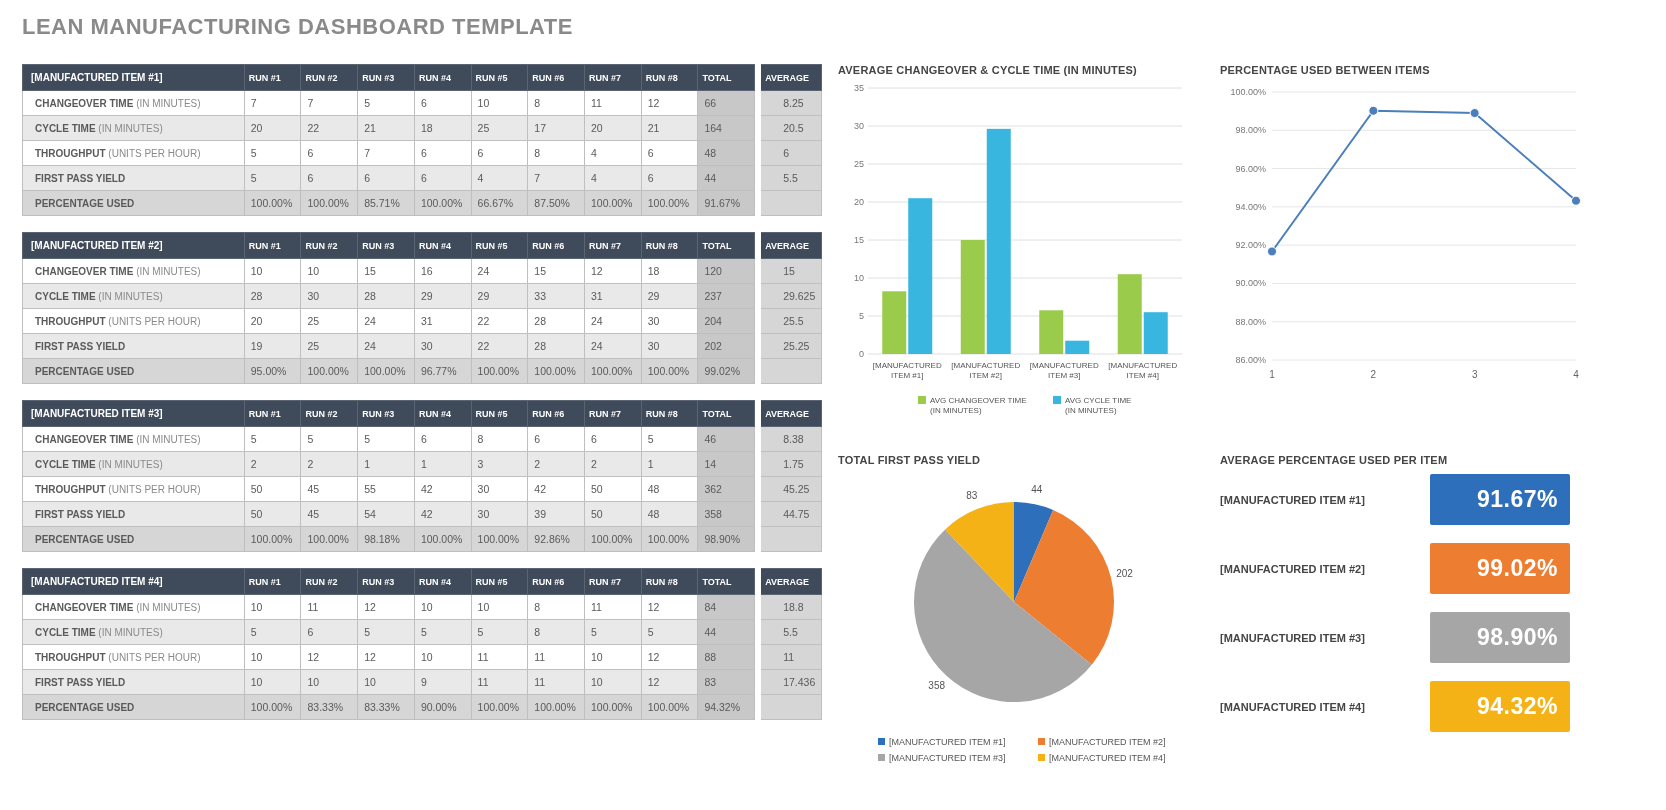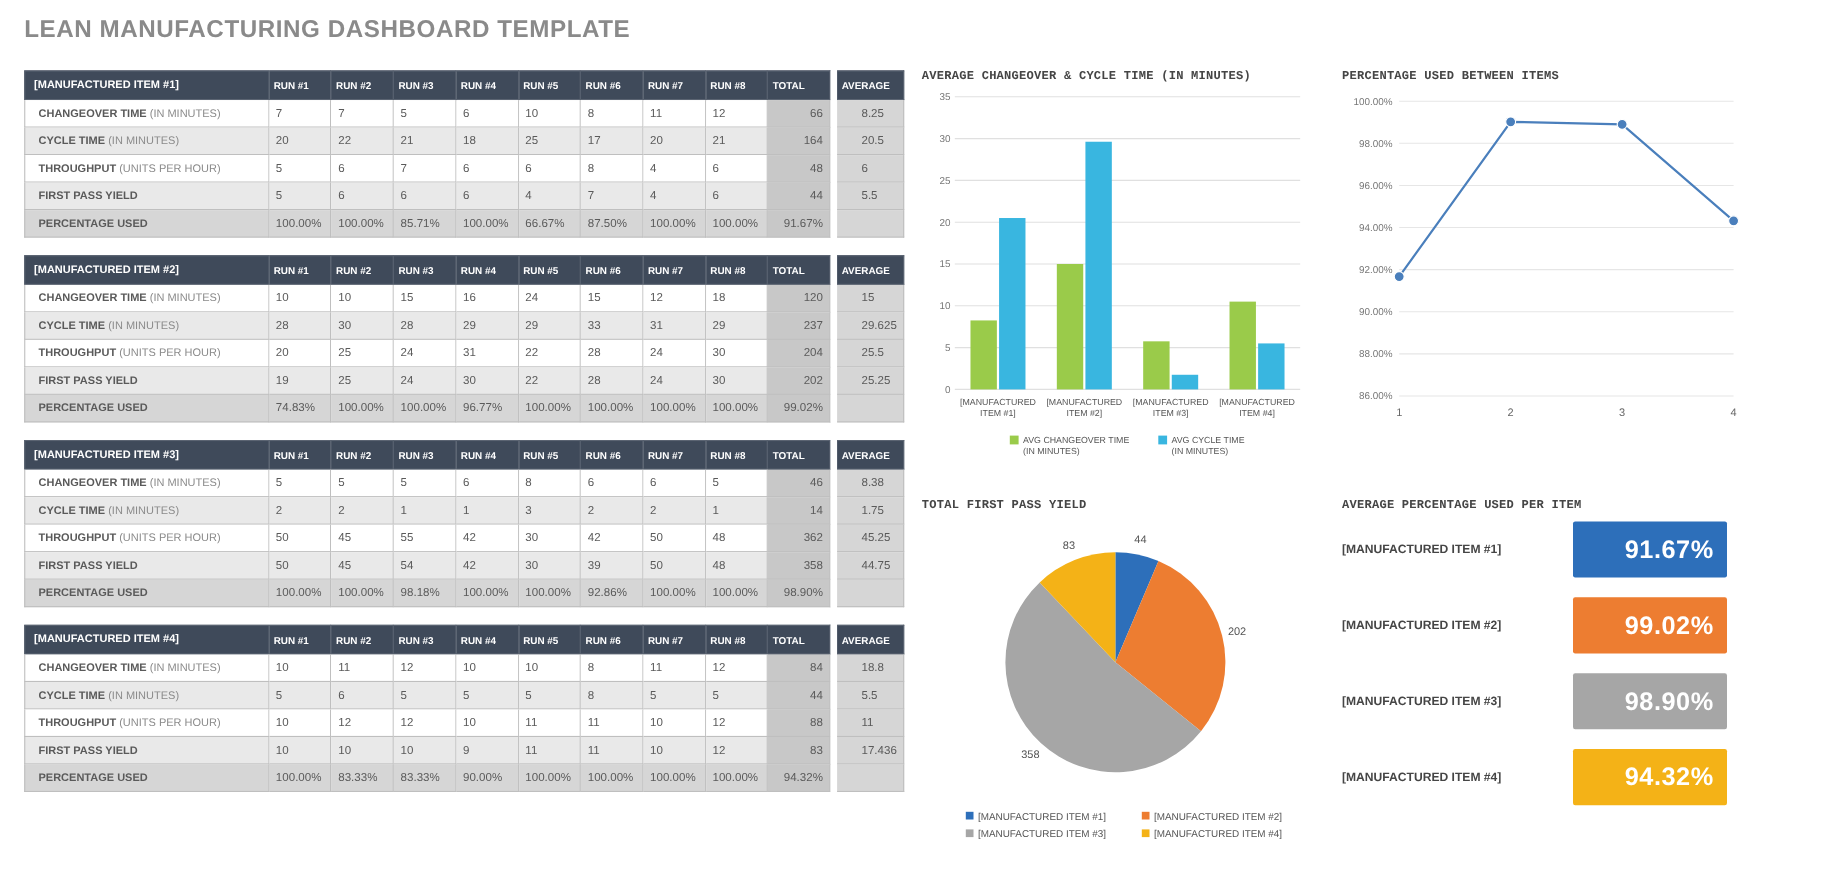--- a/index.html
+++ b/index.html
@@ -73,31 +73,30 @@
   table.item td:first-child{
     border-left:1px solid var(--border);
     font-weight:700;
     font-size:10px;
     padding-left:12px;
     text-transform:uppercase;
   }
   table.item td:first-child .sub{font-weight:400; color:#8a8a8a;}
   table.item tr.alt td{ background:var(--row-alt); }
   table.item tr.pct td{ background:var(--row-grey); }
-  table.item td.total-c{ background:var(--total-col) !important;text-align:right; }
+  table.item td.total-c{ background:var(--total-col) !important; }
   table.item td.avg-c{ background:var(--row-grey) !important;padding-left:22px;}
   
   .chart-block h3{
     margin:0 0 8px 0;
     font-size:11px;
     font-weight:700;
     color:#454545;
     text-transform:uppercase;
     letter-spacing:.2px;
-    font-family:Liberation Mono, monospace;
   }
   svg{display:block;}
   
   .kpi-block{ display:grid; grid-template-columns:190px 140px; gap:18px 20px; align-items:center;}
   .kpi-label{ font-size:11px; font-weight:700; color:#454545;}
   .kpi-tile{
     color:#fff;
     font-size:23px;
     font-weight:800;
     letter-spacing:.5px;
@@ -306,21 +305,21 @@
             <td>22</td>
             <td>28</td>
             <td>24</td>
             <td>30</td>
             <td class="total-c">202</td>
             <td class="sep"></td>
             <td class="avg-c">25.25</td>
           </tr>
           <tr class="pct">
             <td>PERCENTAGE USED</td>
-            <td>74.83%</td>
+            <td>95.00%</td>
             <td>100.00%</td>
             <td>100.00%</td>
             <td>96.77%</td>
             <td>100.00%</td>
             <td>100.00%</td>
             <td>100.00%</td>
             <td>100.00%</td>
             <td class="total-c">99.02%</td>
             <td class="sep"></td>
             <td class="avg-c"></td>

